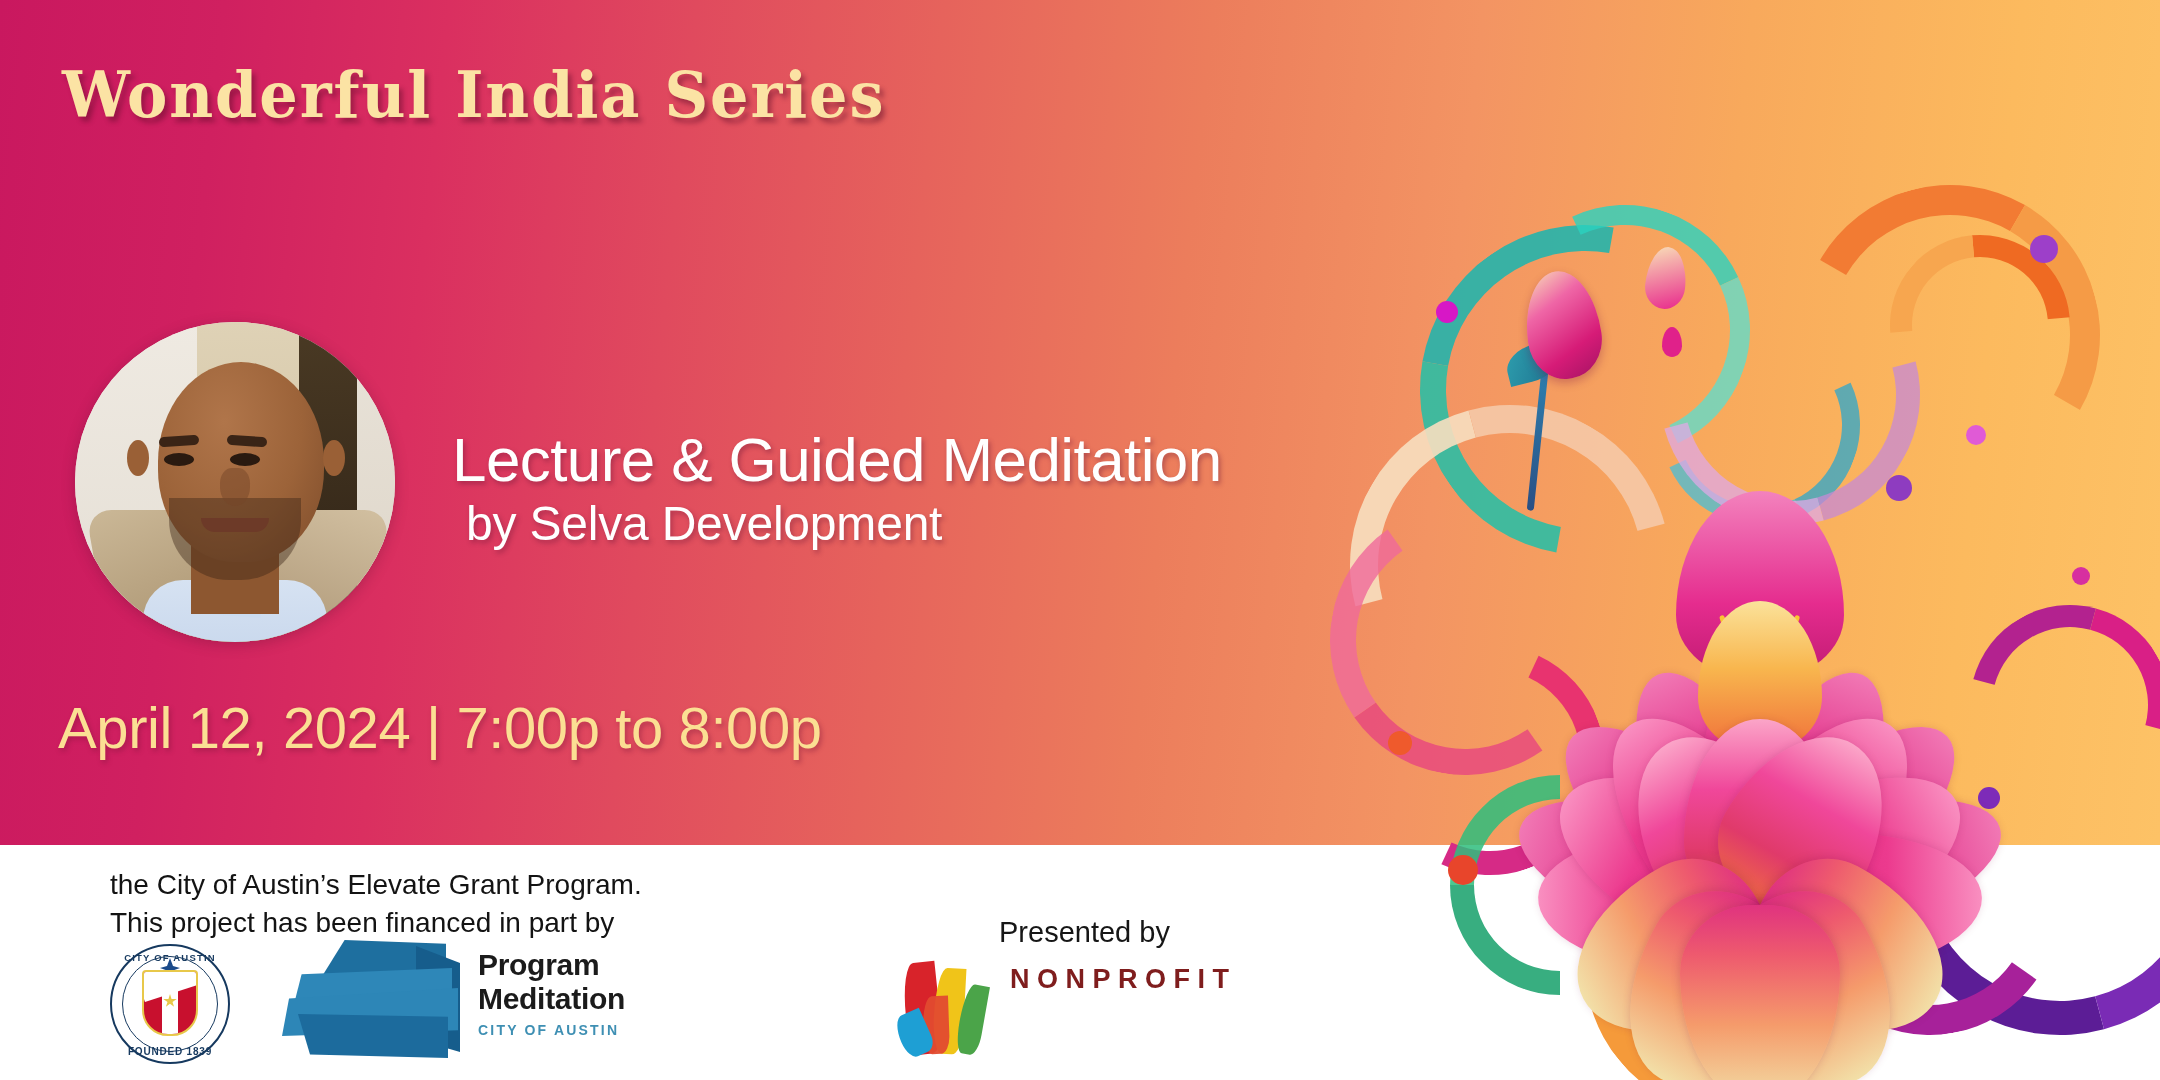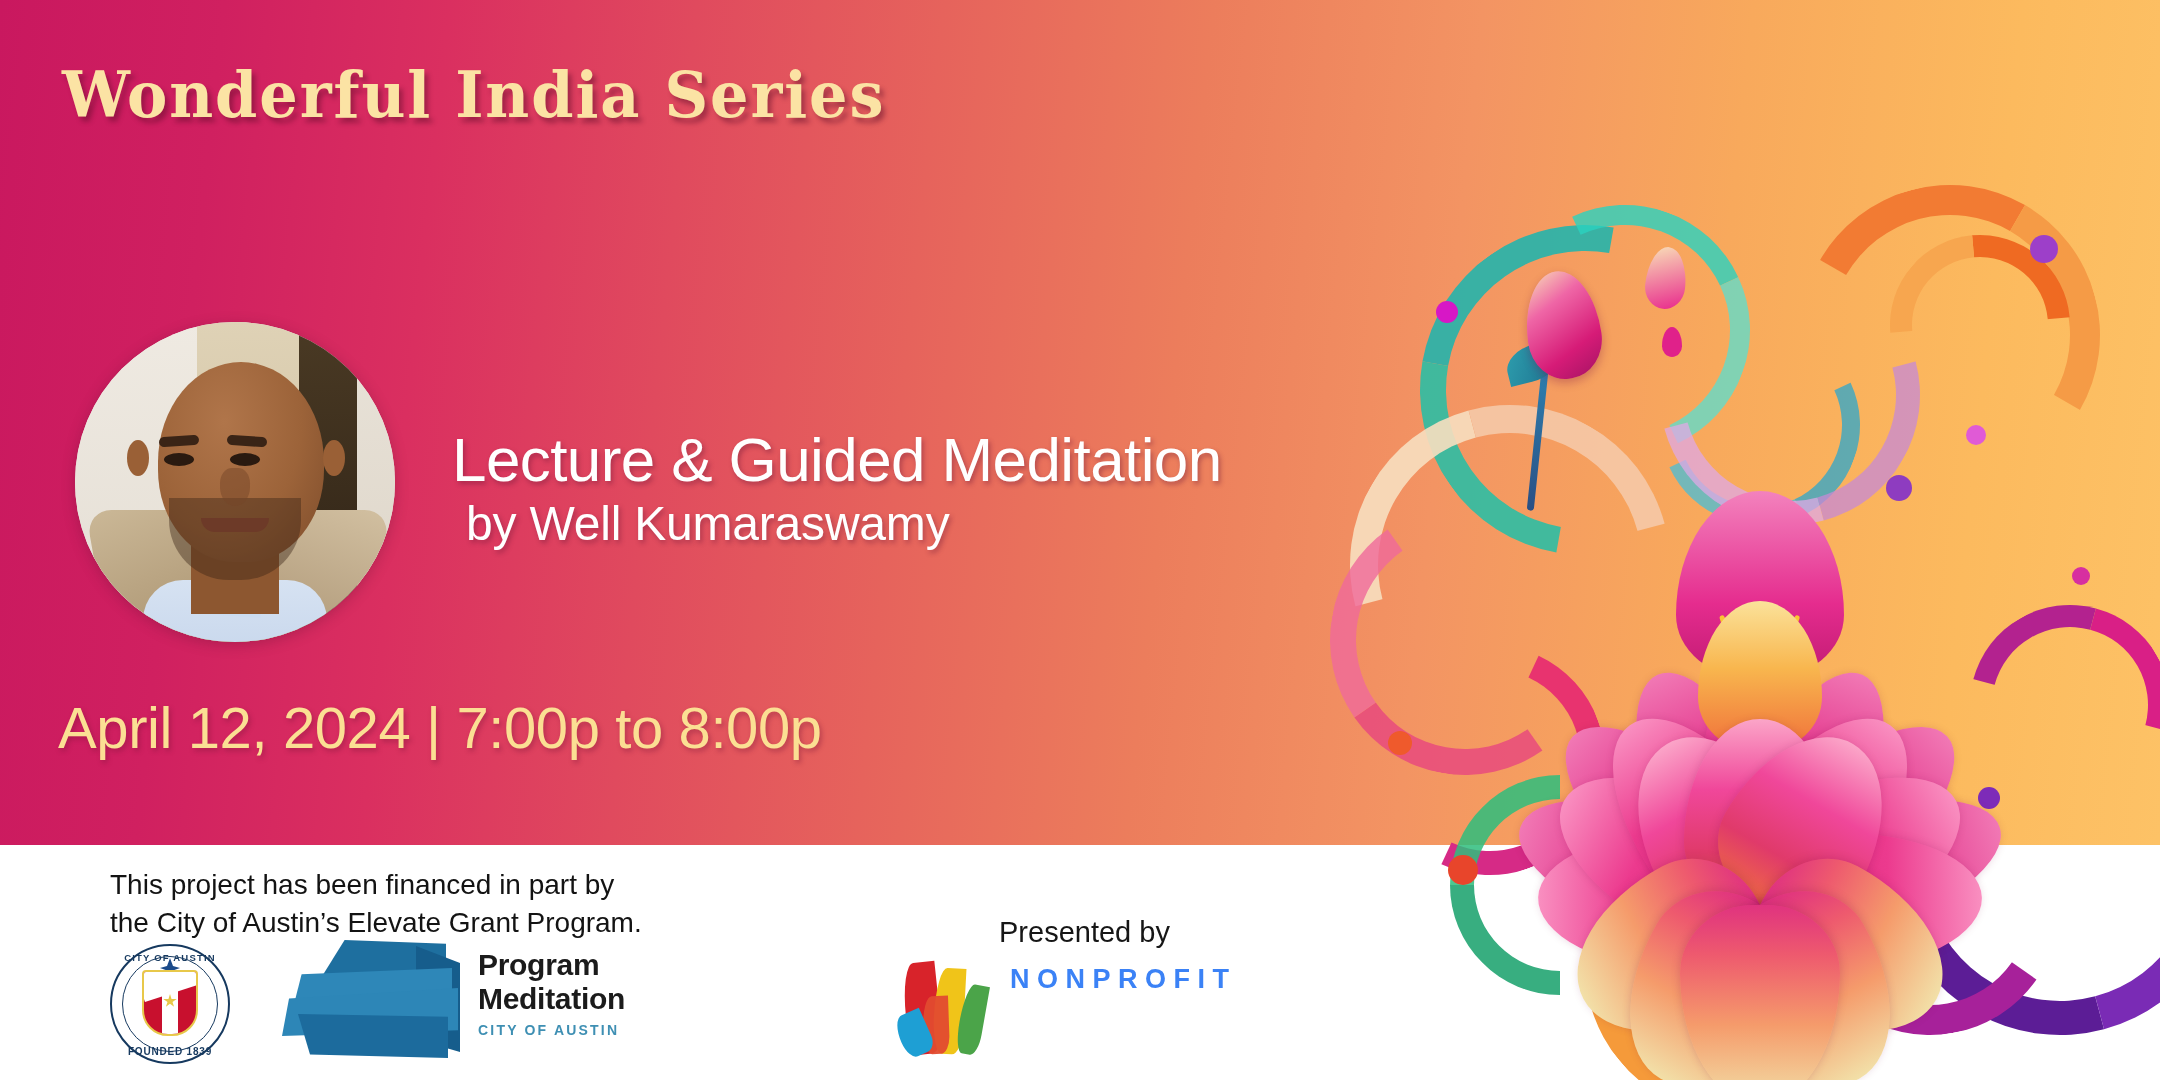--- a/index.html
+++ b/index.html
@@ -382,21 +382,21 @@
   #artly-flame .fl-yellow { left:26px; width:30px; height:86px; background:#f0c419; transform:rotate(3deg); }
   #artly-flame .fl-green  { left:48px; width:24px; height:70px; background:#4ba449; transform:rotate(10deg); }
   #artly-flame .fl-blue   { left:2px;  width:30px; height:44px; background:#1e9fd4; transform:rotate(-24deg);
                             border-radius:60% 0 55% 50% / 90% 0 50% 70%; }
   #artly-flame .fl-red2   { left:18px; width:26px; height:58px; background:#e24b2f; transform:rotate(-2deg); opacity:.95; }
   #artly-text { position:absolute; left:104px; top:8px; }
   #artly-text .aw {
     font-size:38px; font-weight:400; color:#1a1a1a; letter-spacing:3.5px;
   }
   #artly-text .np {
-    font-size:27px; font-weight:700; color:#3b82f6; letter-spacing:7.5px; margin-top:6px;
+    font-size:27px; font-weight:700; color:#7f1d1d; letter-spacing:7.5px; margin-top:6px;
   }
 </style>
 </head>
 <body>
 
 <div id="flyer">
 
   <div id="gradient-band"></div>
   <div id="footer-band"></div>
 
@@ -490,26 +490,26 @@
     <div class="beard"></div>
     <div class="brow-l"></div>
     <div class="brow-r"></div>
     <div class="eye-l"></div>
     <div class="eye-r"></div>
     <div class="nose"></div>
     <div class="mouth"></div>
   </div>
 
   <div id="lecture-title">Lecture &amp; Guided Meditation</div>
-  <div id="lecture-by">by Well Kumaraswamy</div>
+  <div id="lecture-by">by Selva Development</div>
   <div id="date-line">April 12, 2024 | 7:00p to 8:00p</div>
 
   <div id="funding-text">
+    <div>the City of Austin’s Elevate Grant Program.</div>
     <div>This project has been financed in part by</div>
-    <div>the City of Austin’s Elevate Grant Program.</div>
   </div>
 
   <div id="austin-seal">
     <div class="ring-o"></div>
     <div class="ring-i"></div>
     <div class="arc-top">CITY OF AUSTIN</div>
     <div class="crest"></div>
     <div class="shield">
       <div class="chev"></div>
       <div class="band"></div>

